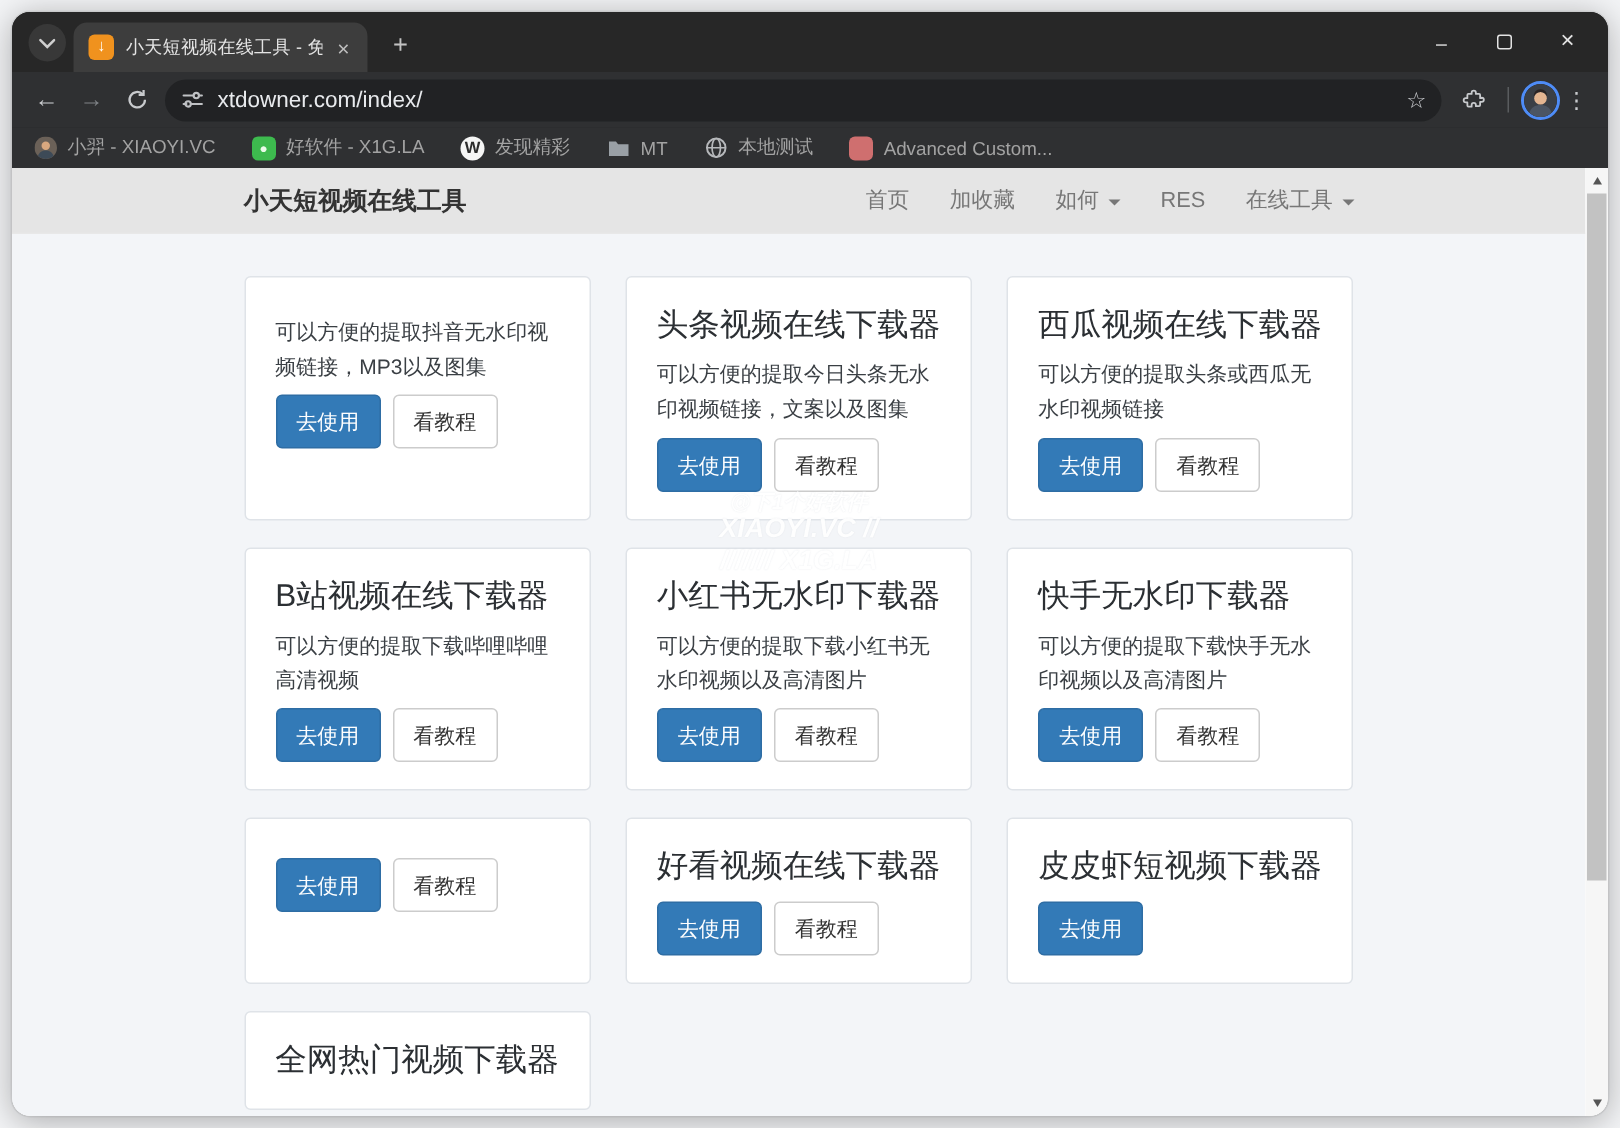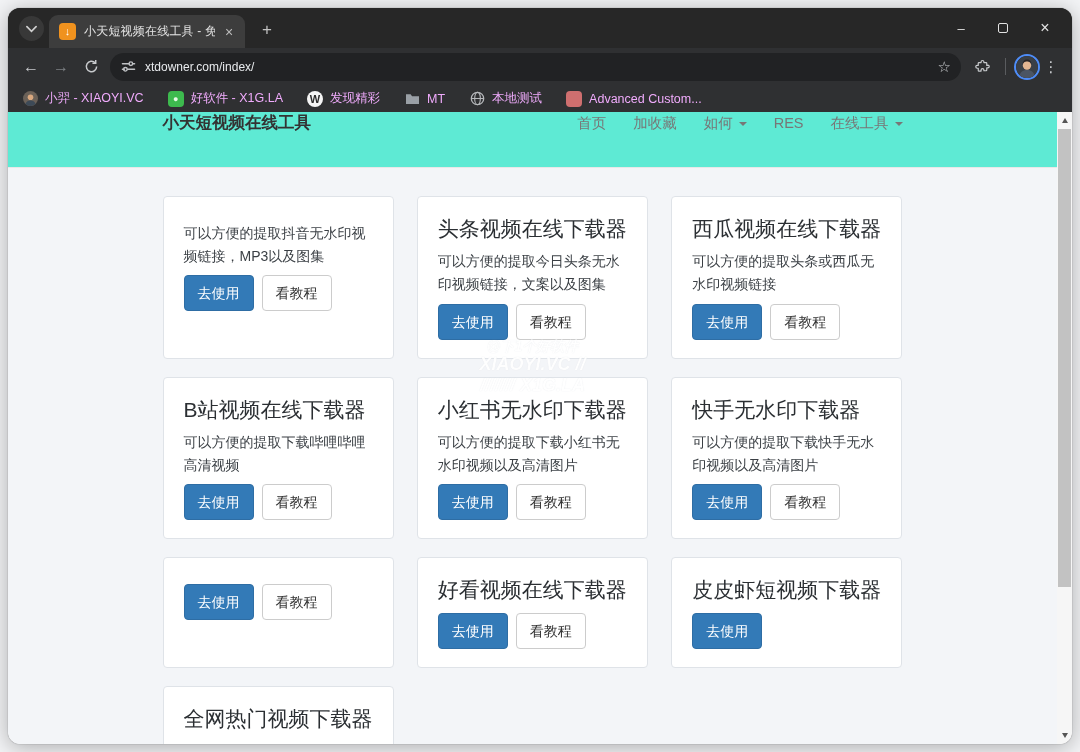--- a/index.html
+++ b/index.html
@@ -48,44 +48,44 @@
   .win-btn.close { font-size:16px; }
 
   
   .toolbar { height:37px; background:#2f3032; display:flex; align-items:center; padding:0 10px 0 8px; flex:none; }
   .nav-ico { width:30px; height:30px; display:flex; align-items:center; justify-content:center; font-size:16px; color:#c8cacd; flex:none; }
   .nav-ico.disabled { color:#7e8185; }
   .omnibox {
     flex:1; height:28px; background:#212224; border-radius:14px; margin:0 6px 0 4px;
     display:flex; align-items:center; padding:0 10px 0 11px; min-width:0;
   }
-  .url-text { color:#e8eaed; font-size:12px; margin-left:9px; white-space:nowrap; }
+  .url-text { color:#e8eaed; font-size:15px; margin-left:9px; white-space:nowrap; }
   .omni-spacer { flex:1; }
   .star { color:#c8cacd; font-size:15px; }
   .toolbar-right { display:flex; align-items:center; flex:none; }
   .tb-sep { width:1px; height:17px; background:#5a5c5f; margin:0 8px; }
   .avatar-btn { width:26px; height:26px; border-radius:50%; border:2px solid #4e8cf7; overflow:hidden; background:#2b2b2b; display:flex; align-items:center; justify-content:center; }
   .dots { color:#c8cacd; font-size:15px; width:22px; text-align:center; letter-spacing:0; }
 
   
   .bookmarks { height:27px; background:#2f3032; display:flex; align-items:center; padding-left:14px; gap:24px; flex:none; }
   .bm-item { display:flex; align-items:center; gap:7px; }
-  .bm-label { color:#f0abfc; font-size:12.5px; white-space:nowrap; }
+  .bm-label { color:#a3a3a3; font-size:12.5px; white-space:nowrap; }
   .bm-ico { width:16px; height:16px; flex:none; display:flex; align-items:center; justify-content:center; }
   .ico-green { background:#3dba4e; border-radius:4px; color:#eafbe9; font-size:9px; display:flex; align-items:center; justify-content:center; }
   .ico-red { background:#cf6f6f; border-radius:4px; }
   .ico-wp { background:#f5f5f5; border-radius:50%; color:#2c2c2c; font-size:11px; font-weight:bold; display:flex; align-items:center; justify-content:center; }
 
   
   .viewport { flex:1; position:relative; background:#fff; min-height:0; }
   .pagearea { position:absolute; left:0; top:0; right:15px; bottom:0; overflow:hidden; display:flex; flex-direction:column; }
 
   .site-header {
-    height:56px; background:#5eead4; border-bottom:1px solid #e8e8e8; flex:none;
-    display:flex; align-items:flex-start;
+    height:44px; background:#e5e5e5; border-bottom:1px solid #e8e8e8; flex:none;
+    display:flex; align-items:center;
   }
   .header-inner { width:740px; margin:0 auto; display:flex; align-items:center; justify-content:space-between; }
   .brand { font-size:16.5px; font-weight:bold; color:#333; }
   .site-nav { display:flex; align-items:center; gap:27px; }
   .nav-item { color:#777; font-size:14.5px; display:flex; align-items:center; gap:6px; white-space:nowrap; }
   .caret { width:0; height:0; border-left:4px solid transparent; border-right:4px solid transparent; border-top:4px solid #777; margin-top:2px; }
 
   .content { flex:1; background:#f3f5f8; padding-top:28px; position:relative; min-height:0; }
   .grid {
     width:740px; margin:0 auto;

